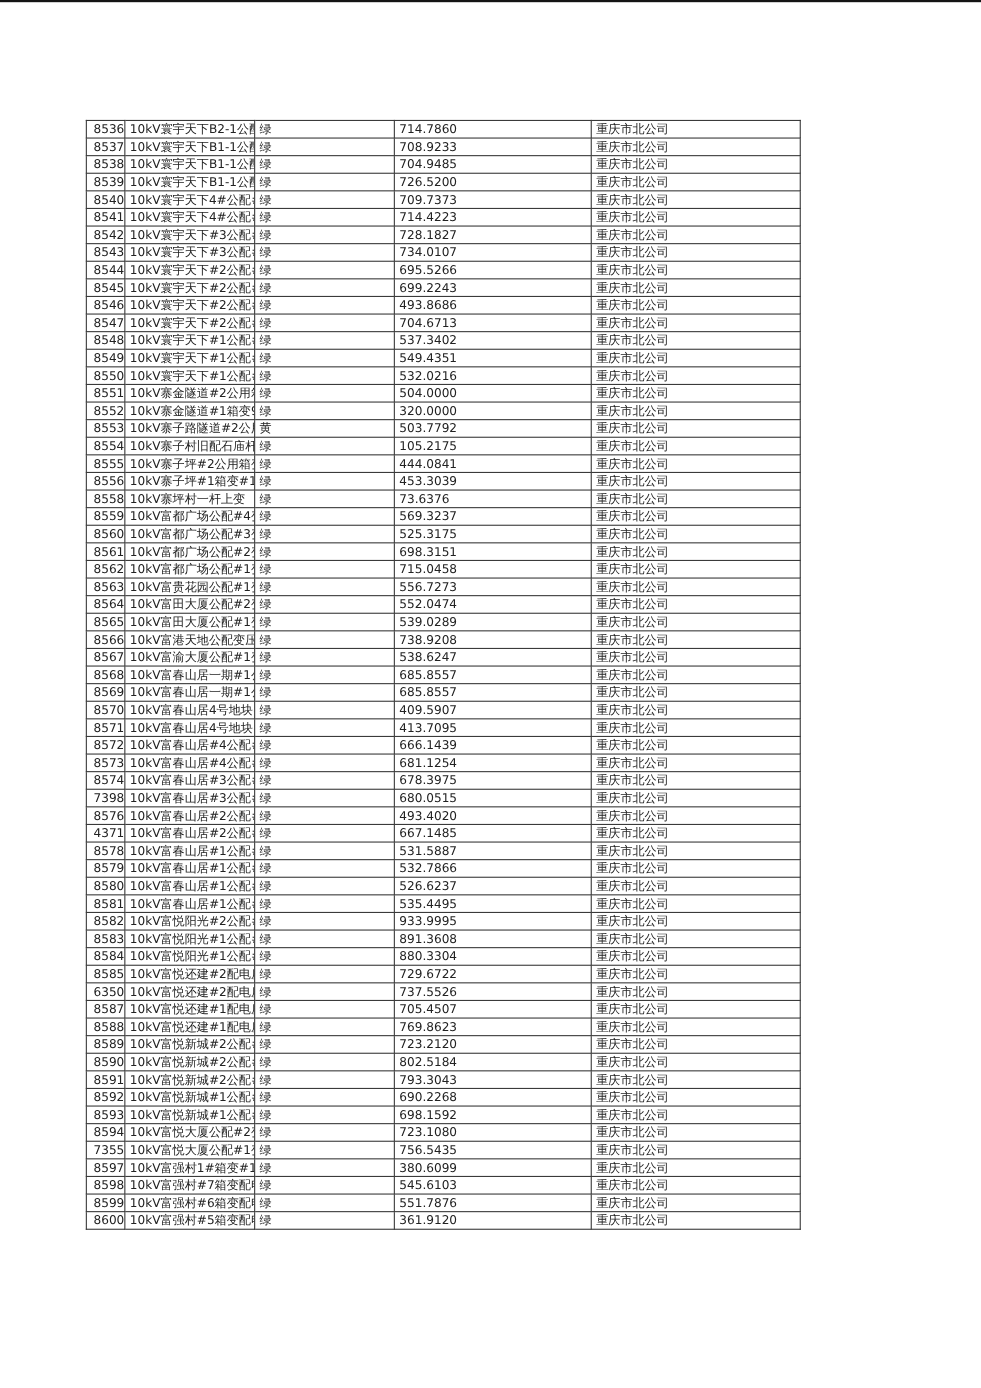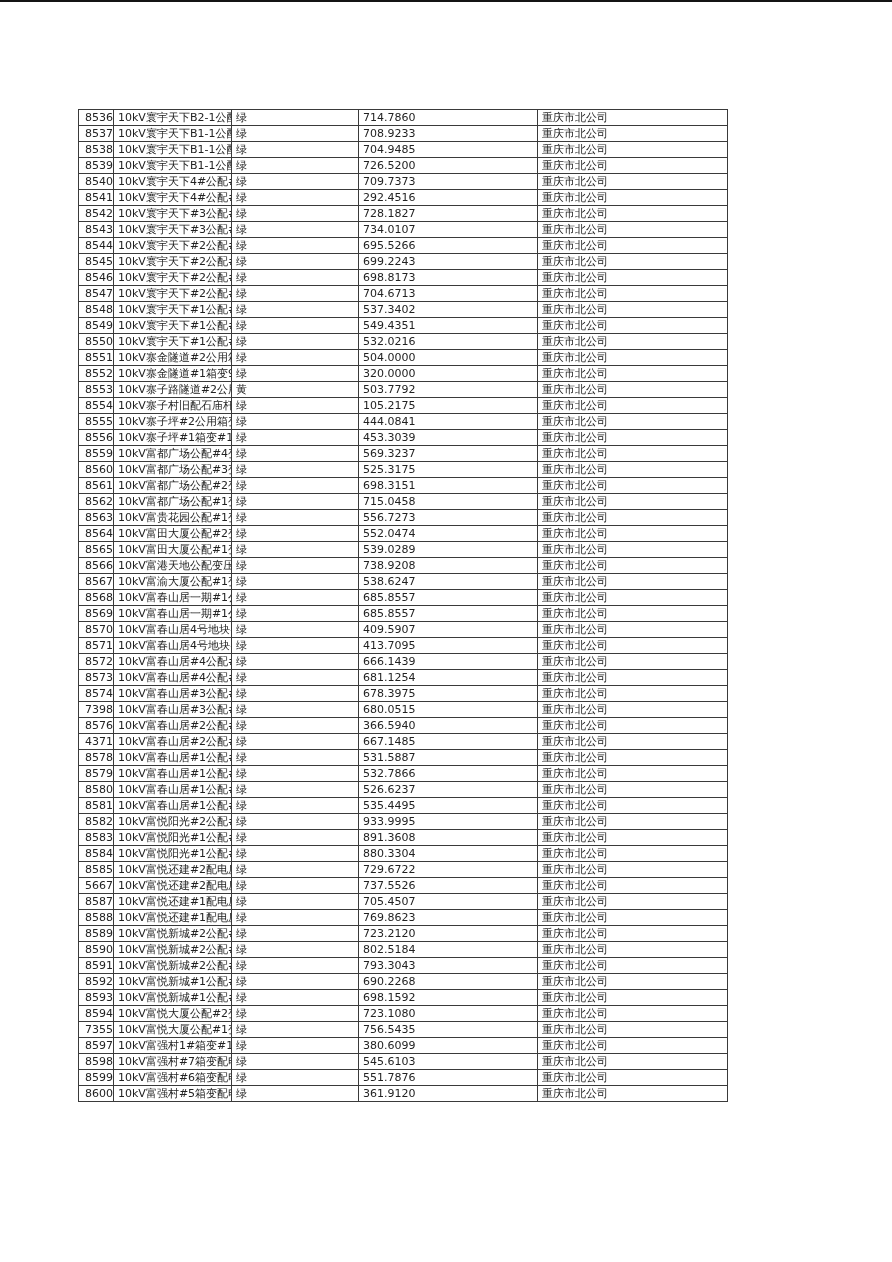--- a/index.html
+++ b/index.html
@@ -97,21 +97,21 @@
           <td class="col-id">8540</td>
           <td class="col-name">10kV寰宇天下4#公配#2变</td>
           <td class="col-status">绿</td>
           <td class="col-value">709.7373</td>
           <td class="col-company">重庆市北公司</td>
         </tr>
         <tr>
           <td class="col-id">8541</td>
           <td class="col-name">10kV寰宇天下4#公配#1变</td>
           <td class="col-status">绿</td>
-          <td class="col-value">292.4516</td>
+          <td class="col-value">714.4223</td>
           <td class="col-company">重庆市北公司</td>
         </tr>
         <tr>
           <td class="col-id">8542</td>
           <td class="col-name">10kV寰宇天下#3公配#2变</td>
           <td class="col-status">绿</td>
           <td class="col-value">728.1827</td>
           <td class="col-company">重庆市北公司</td>
         </tr>
         <tr>
@@ -132,21 +132,21 @@
           <td class="col-id">8545</td>
           <td class="col-name">10kV寰宇天下#2公配#3变</td>
           <td class="col-status">绿</td>
           <td class="col-value">699.2243</td>
           <td class="col-company">重庆市北公司</td>
         </tr>
         <tr>
           <td class="col-id">8546</td>
           <td class="col-name">10kV寰宇天下#2公配#2变</td>
           <td class="col-status">绿</td>
-          <td class="col-value">698.8173</td>
+          <td class="col-value">493.8686</td>
           <td class="col-company">重庆市北公司</td>
         </tr>
         <tr>
           <td class="col-id">8547</td>
           <td class="col-name">10kV寰宇天下#2公配#1变</td>
           <td class="col-status">绿</td>
           <td class="col-value">704.6713</td>
           <td class="col-company">重庆市北公司</td>
         </tr>
         <tr>
@@ -206,20 +206,27 @@
           <td class="col-company">重庆市北公司</td>
         </tr>
         <tr>
           <td class="col-id">8556</td>
           <td class="col-name">10kV寨子坪#1箱变#1变</td>
           <td class="col-status">绿</td>
           <td class="col-value">453.3039</td>
           <td class="col-company">重庆市北公司</td>
         </tr>
         <tr>
+          <td class="col-id">8558</td>
+          <td class="col-name">10kV寨坪村一杆上变</td>
+          <td class="col-status">绿</td>
+          <td class="col-value">73.6376</td>
+          <td class="col-company">重庆市北公司</td>
+        </tr>
+        <tr>
           <td class="col-id">8559</td>
           <td class="col-name">10kV富都广场公配#4变压</td>
           <td class="col-status">绿</td>
           <td class="col-value">569.3237</td>
           <td class="col-company">重庆市北公司</td>
         </tr>
         <tr>
           <td class="col-id">8560</td>
           <td class="col-name">10kV富都广场公配#3变压</td>
           <td class="col-status">绿</td>
@@ -328,21 +335,21 @@
           <td class="col-id">7398</td>
           <td class="col-name">10kV富春山居#3公配#1变</td>
           <td class="col-status">绿</td>
           <td class="col-value">680.0515</td>
           <td class="col-company">重庆市北公司</td>
         </tr>
         <tr>
           <td class="col-id">8576</td>
           <td class="col-name">10kV富春山居#2公配#2变</td>
           <td class="col-status">绿</td>
-          <td class="col-value">366.5940</td>
+          <td class="col-value">493.4020</td>
           <td class="col-company">重庆市北公司</td>
         </tr>
         <tr>
           <td class="col-id">4371</td>
           <td class="col-name">10kV富春山居#2公配#1变</td>
           <td class="col-status">绿</td>
           <td class="col-value">667.1485</td>
           <td class="col-company">重庆市北公司</td>
         </tr>
         <tr>
@@ -395,21 +402,21 @@
           <td class="col-company">重庆市北公司</td>
         </tr>
         <tr>
           <td class="col-id">8585</td>
           <td class="col-name">10kV富悦还建#2配电房#1</td>
           <td class="col-status">绿</td>
           <td class="col-value">729.6722</td>
           <td class="col-company">重庆市北公司</td>
         </tr>
         <tr>
-          <td class="col-id">5667</td>
+          <td class="col-id">6350</td>
           <td class="col-name">10kV富悦还建#2配电房#1</td>
           <td class="col-status">绿</td>
           <td class="col-value">737.5526</td>
           <td class="col-company">重庆市北公司</td>
         </tr>
         <tr>
           <td class="col-id">8587</td>
           <td class="col-name">10kV富悦还建#1配电房#1</td>
           <td class="col-status">绿</td>
           <td class="col-value">705.4507</td>

